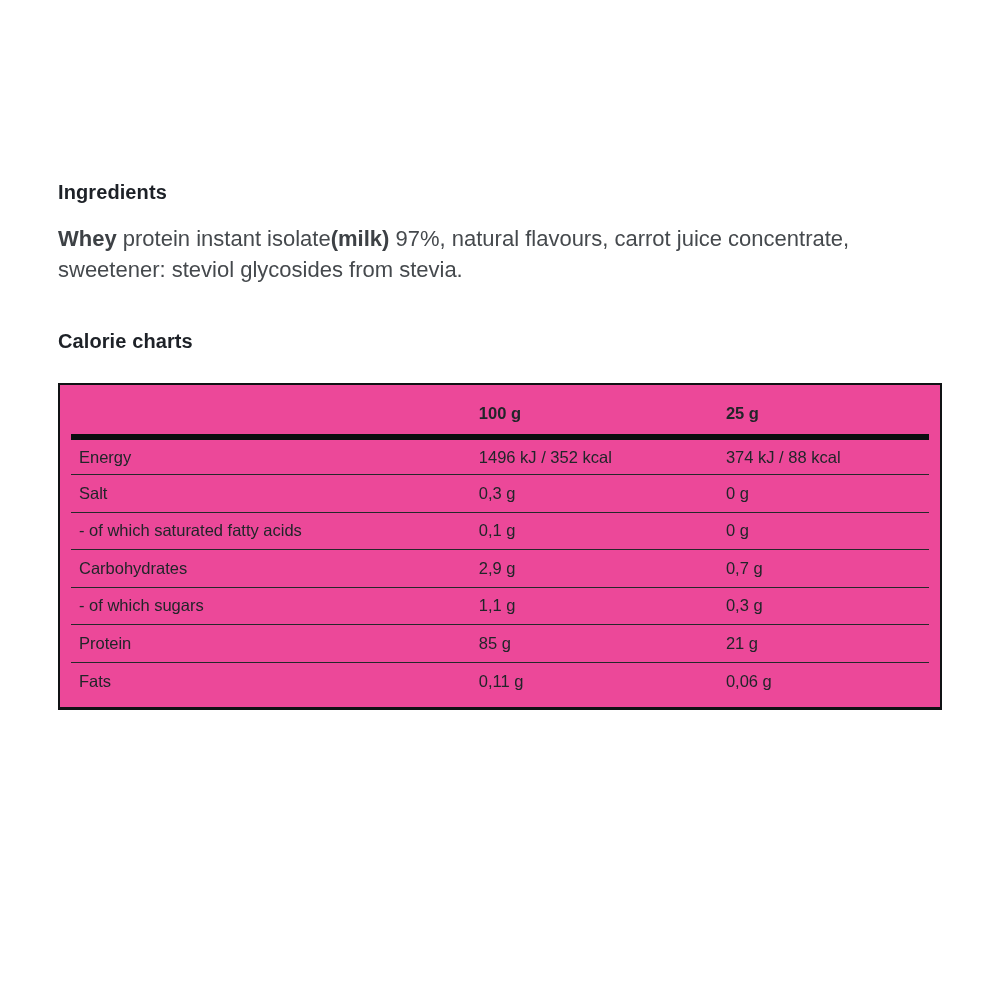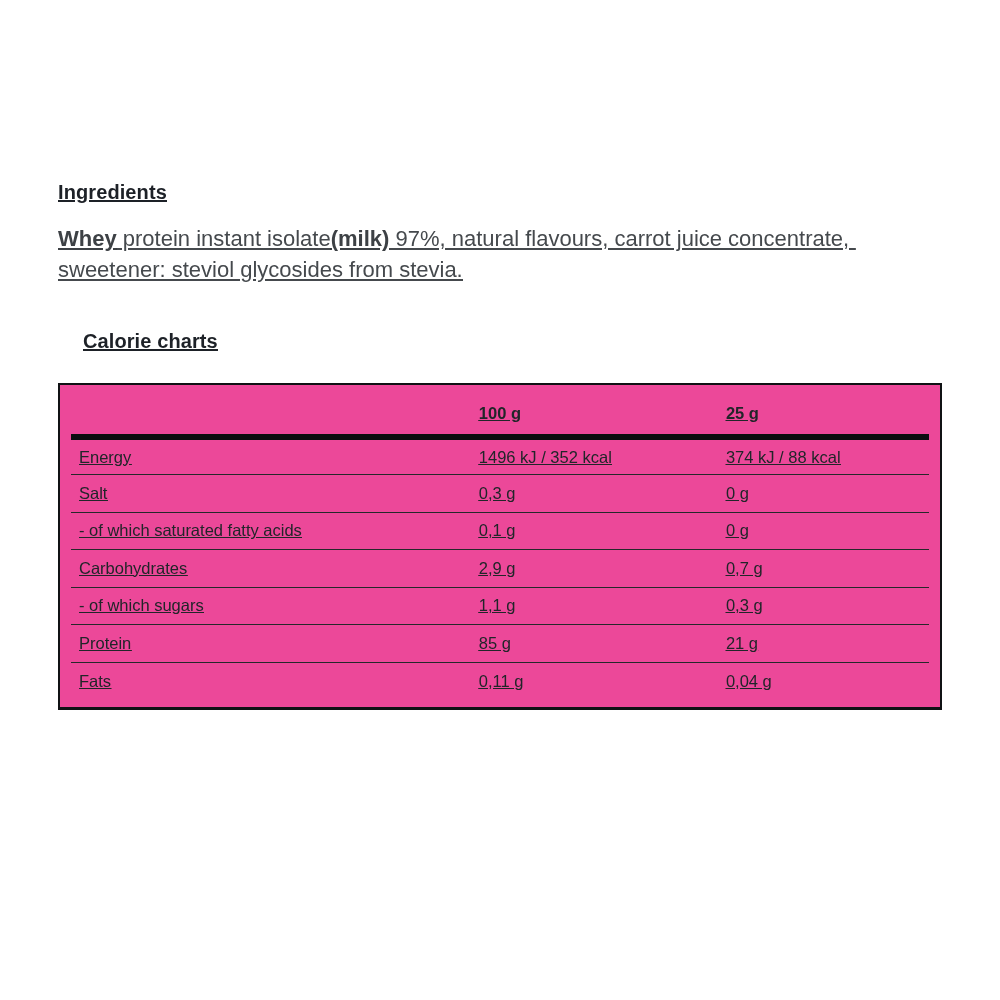--- a/index.html
+++ b/index.html
@@ -1,15 +1,15 @@
 <!DOCTYPE html>
 <html><head>
 <meta charset="utf-8">
 <style>
-  * { margin: 0; padding: 0; box-sizing: border-box; text-decoration: underline; }
+  * { margin: 0; padding: 0; box-sizing: border-box; }
   html, body { background: #ffffff; }
   body {
     width: 1000px;
     height: 1000px;
     font-family: "Liberation Sans", "DejaVu Sans", sans-serif;
     color: #212529;
     overflow: hidden;
   }
   .page {
     position: relative;
@@ -32,21 +32,21 @@
   }
   .ingredients-heading { margin-bottom: 17px; }
   p.body-text {
     font-size: 22px;
     line-height: 31px;
     color: #45494d;
     white-space: pre-wrap;
     margin-bottom: 22px;
   }
   p.body-text .b { font-weight: 700; color: #3d4145; }
-  .calorie-heading { margin-top: 42px; margin-bottom: 28px; margin-left: 25px; }
+  .calorie-heading { margin-top: 42px; margin-bottom: 28px; }
 
   .table-box {
     width: 884px;
     border: 2px solid #101214;
     border-bottom-width: 3px;
     padding: 0 11px 7px 11px;
     background: #ec4899;
   }
   table.nutrition {
     width: 100%;
@@ -133,21 +133,21 @@
               <td>0,3 g</td>
             </tr>
             <tr>
               <td>Protein</td>
               <td>85 g</td>
               <td>21 g</td>
             </tr>
             <tr>
               <td>Fats</td>
               <td>0,11 g</td>
-              <td>0,04 g</td>
+              <td>0,06 g</td>
             </tr>
           </tbody>
         </table>
       </div>
     </section>
 
   </div>
 </div>
 
 </body></html>

